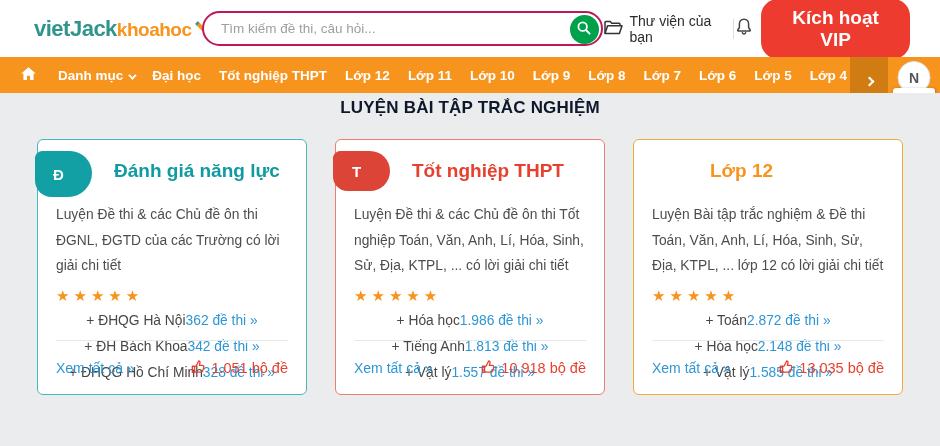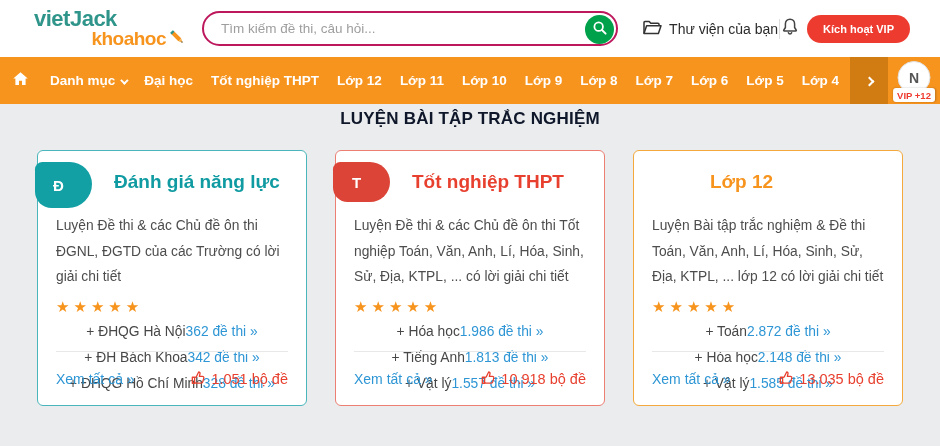--- a/index.html
+++ b/index.html
@@ -2,41 +2,41 @@
 <html><head>
 <meta charset="utf-8">
 <style>
   * { margin:0; padding:0; box-sizing:border-box; }
   html,body { width:940px; height:446px; overflow:hidden;
     font-family:"Liberation Sans","DejaVu Sans",sans-serif; background:#eaecee; }
 
   
   .header { height:57px; background:#ffffff; display:flex; align-items:center;
     padding:0 30px 0 34px; position:relative; }
-  .logo { display:flex; flex-direction:column; line-height:1; cursor:pointer; width:152px; }
+  .logo { display:flex; flex-direction:row; line-height:1; cursor:pointer; width:152px; }
   .logo-1 { color:#2f958b; font-weight:bold; font-size:22px; letter-spacing:-0.5px; }
   .logo-2 { color:#f7941e; font-weight:bold; font-size:19px; letter-spacing:-0.5px;
     align-self:flex-end; margin-top:-2px; display:flex; align-items:center; gap:2px; }
   .search-wrap { position:relative; width:416px; height:35px; margin-left:16px;
     border:2px solid #be185d; border-radius:18px; background:#fff; display:flex; align-items:center; }
   .search-wrap input { border:none; outline:none; flex:1; height:100%; border-radius:18px;
     padding:0 40px 0 17px; font-size:13.5px; color:#555; background:transparent; }
   .search-wrap input::placeholder { color:#9e9e9e; }
   .search-btn { position:absolute; right:2px; top:2px; width:29px; height:29px; border:none;
     border-radius:50%; background:#00a14b; display:flex; align-items:center; justify-content:center; cursor:pointer; }
   .hdr-right { margin-left:auto; display:flex; align-items:center; gap:1px; }
   .library { display:flex; align-items:center; gap:7px; font-size:14px; color:#2b2b2b; cursor:pointer; }
   .hdr-divider { width:1px; height:20px; background:#ddd; }
   .bell { cursor:pointer; display:flex; align-items:center; }
-  .vip-btn { background:#ee3b30; color:#fff; font-weight:bold; font-size:11px;
+  .vip-btn { background:#ee3b30; color:#fff; font-weight:bold; font-size:19px;
     border:none; border-radius:17px; padding:8px 16px; cursor:pointer; font-family:inherit;margin-left:7px; }
 
   
-  .nav { height:47px; background:#f7941e; display:flex; align-items:center;
-    padding-left:4px; position:relative; overflow:hidden; white-space:nowrap; }
+  .nav { height:36px; background:#f7941e; display:flex; align-items:center;
+    padding-left:12px; position:relative; overflow:hidden; white-space:nowrap; }
   .nav-home { margin-right:4px; padding:0 8px; cursor:pointer; display:flex; align-items:center; }
   .nav-item { color:#fff; font-weight:bold; font-size:13.5px; padding:0 9px; cursor:pointer; }
   .caret-down { display:inline-block; width:6px; height:6px; border-right:2px solid #fff;
     border-bottom:2px solid #fff; transform:rotate(45deg) translateY(-2px); margin-left:5px; }
   .nav-end { position:absolute; right:0; top:0; height:48px; display:flex; }
   .nav-more { width:38px; height:48px; background:#d07c12; display:flex; align-items:center;
     justify-content:center; cursor:pointer; }
   .chev-right { width:7px; height:7px; border-top:2.5px solid #fff; border-right:2.5px solid #fff;
     transform:rotate(45deg); }
   .avatar-zone { width:52px; height:48px; background:#f7941e; position:relative; }

